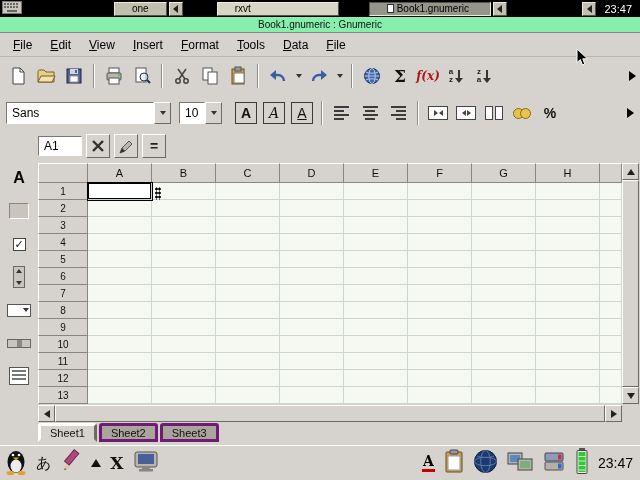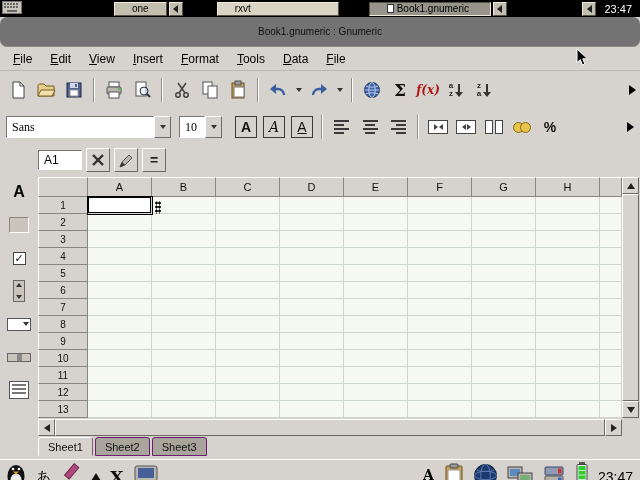--- a/index.html
+++ b/index.html
@@ -15,21 +15,21 @@
   .tt-btn.rxvt { width:122px; background:#d8d5c4; }
   .tt-btn.task-active { width:122px; background:#97948c; border-color:#55524a #efeada #efeada #55524a;margin-left:28px; }
   .tt-arrow { width:14px; height:14px; border:1px solid; border-color:#efeada #55524a #55524a #efeada; background:#c2bfae;
               display:flex; align-items:center; justify-content:center; }
   .arr-left { width:0; height:0; border-top:4px solid transparent; border-bottom:4px solid transparent; border-right:5px solid #222; }
   .doc-mini { width:7px; height:9px; background:#fff; border:1px solid #333; display:inline-block; }
   .tt-clock { color:#fff; font-size:11px; padding:0 6px; }
   .tt-spacer1 { width:88px; } .tt-spacer2 { width:30px; } .flex-sp { flex:1; }
 
   
-  .titlebar { height:30px; background:#737373; border-bottom:1px solid #8a867e; display:flex; align-items:center; justify-content:center;border-radius:7px; }
+  .titlebar { height:16px; background:#86efac; border-bottom:1px solid #8a867e; display:flex; align-items:center; justify-content:center; }
   .titlebar span { font-size:10px; color:#111; }
 
   
   .menubar { height:24px; display:flex; align-items:center; padding:8px 4px; border-bottom:1px solid #bbb7b0; }
   .menu-item { display:inline-block; font-size:12px; padding:3px 9px; color:#000; }
   .menu-item::first-letter { text-decoration:underline; }
 
   
   .toolbar1 { height:38px; display:flex; align-items:center; padding:0 4px; }
   .toolbar2 { height:36px; display:flex; align-items:center; padding:0 6px; }
@@ -41,21 +41,21 @@
   .sum-glyph { font-family:"DejaVu Serif", serif; font-size:17px; font-weight:bold; color:#111; }
   .fx-glyph { font-family:"DejaVu Serif", serif; font-style:italic; font-size:12px; color:#b01818; font-weight:bold; }
   .sort-ic { display:flex; align-items:center; gap:2px; }
   .sort-ic .letters { display:flex; flex-direction:column; font-size:8px; line-height:8px; font-weight:bold; color:#222; font-family:"Liberation Sans", sans-serif; }
   .down-shaft { display:flex; flex-direction:column; align-items:center; }
   .down-shaft i { display:block; width:2px; height:8px; background:#333; }
   .down-shaft b { width:0; height:0; border-left:4px solid transparent; border-right:4px solid transparent; border-top:5px solid #333; }
 
   .combo { display:flex; align-items:center; }
   .combo-text { background:#fff; border:1px solid; border-color:#7b776f #fff #fff #7b776f; height:22px; display:flex; align-items:center;
-                padding:0 5px; font-size:12px;font-family:Liberation Serif, serif; }
+                padding:0 5px; font-size:12px; }
   .combo-text.font { width:148px; } .combo-text.size { width:26px; }
   .combo-btn { width:17px; height:22px; background:#d6d3ce; border:1px solid; border-color:#fff #6e6a63 #6e6a63 #fff;
                display:flex; align-items:center; justify-content:center; }
   .fmt-letter { width:22px; height:22px; border:1px solid #3c3a36; display:flex; align-items:center; justify-content:center;
                 font-size:14px; color:#111; background:transparent; }
   .fmt-letter.bold { font-weight:bold; }
   .fmt-letter.italic { font-style:italic; font-family:"DejaVu Serif", serif; }
   .fmt-letter.under { text-decoration:underline; }
   .al { width:16px; } .al b { display:block; height:2px; background:#3b3b3b; margin:2px 0; }
   .al b:nth-child(odd){ width:15px; } .al b:nth-child(even){ width:10px; }
@@ -112,21 +112,21 @@
   .hscroll { position:absolute; left:38px; top:244px; width:584px; height:17px; background:#c3bfb8; display:flex; }
   .sb-btn { width:17px; height:17px; background:#d6d3ce; border:1px solid; border-color:#fff #6e6a63 #6e6a63 #fff;
             display:flex; align-items:center; justify-content:center; flex:none; }
   .sb-thumb { flex:1; background:#d6d3ce; border:1px solid; border-color:#fff #6e6a63 #6e6a63 #fff; }
   .t-up { width:0;height:0;border-left:4px solid transparent;border-right:4px solid transparent;border-bottom:6px solid #222; }
   .t-dn { width:0;height:0;border-left:4px solid transparent;border-right:4px solid transparent;border-top:6px solid #222; }
   .t-lf { width:0;height:0;border-top:4px solid transparent;border-bottom:4px solid transparent;border-right:6px solid #222; }
   .t-rt { width:0;height:0;border-top:4px solid transparent;border-bottom:4px solid transparent;border-left:6px solid #222; }
 
   .tabs-row { position:absolute; left:38px; top:262px; right:0; height:22px; display:flex; align-items:flex-start; gap:2px; }
-  .sheet-tab { height:19px; padding:0 9px; background:#a9a59d; border:1px solid #701a75; border-top-left-radius:3px; border-top-right-radius:3px;
+  .sheet-tab { height:19px; padding:0 9px; background:#a9a59d; border:3px solid #701a75; border-top-left-radius:3px; border-top-right-radius:3px;
                font-size:11px; display:flex; align-items:center; color:#111; }
   .sheet-tab.active { background:#d6d3ce; border-color:#fff #6e6a63 #d6d3ce #fff; font-weight:normal; }
 
   
   .bottom-taskbar { height:35px; border-top:1px solid #fff; background:#d6d3ce; display:flex; align-items:center; padding:0 5px; gap:9px; }
   .bt-clock { font-size:14px; color:#000; padding-right:2px; }
   .im-label { font-size:15px; color:#111; font-family:"DejaVu Sans", sans-serif; }
   .up-tri-sm { width:0;height:0;border-left:5px solid transparent;border-right:5px solid transparent;border-bottom:8px solid #111; }
   .x11 { font-size:17px; font-weight:bold; font-family:"DejaVu Serif", serif; color:#111; }
   .charmap { display:flex; flex-direction:column; align-items:center; }

